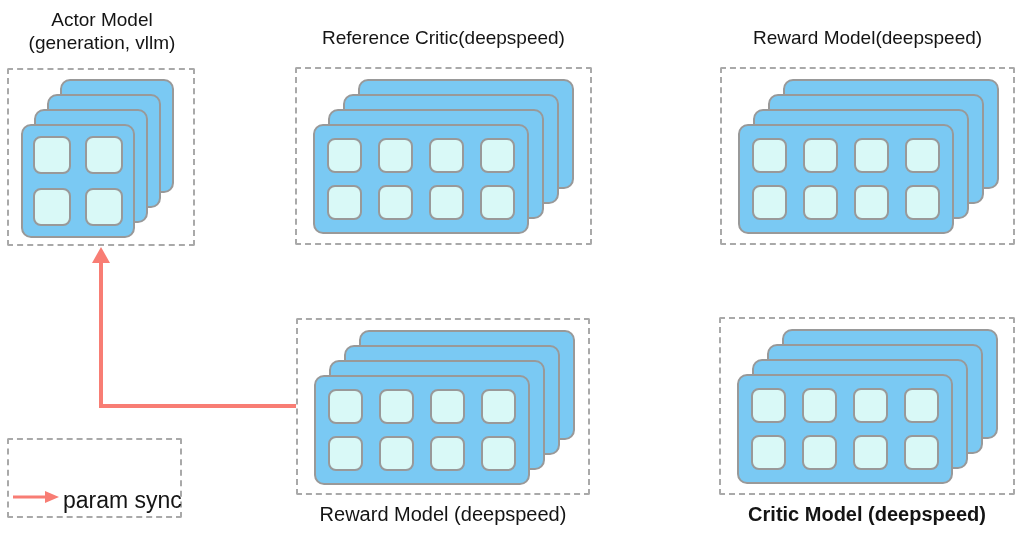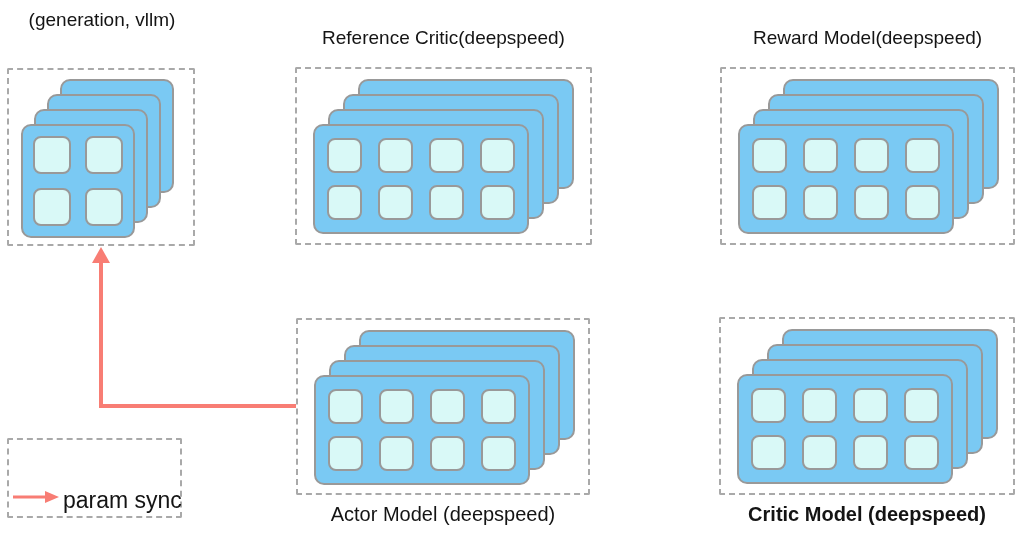--- a/index.html
+++ b/index.html
@@ -85,20 +85,21 @@
   }
 </style>
 </head>
 <body>
 
 <div id="canvas">
 
   
   <div class="passthrough">
     <div class="title" style="left:0px; top:8px; width:204px;">
+      <div>Actor Model</div>
       <div>(generation, vllm)</div>
     </div>
     <div class="dashed-box" style="left:7px; top:68px; width:188px; height:178px;">
       <div class="card square" style="left:51px; top:9px;"></div>
       <div class="card square" style="left:38px; top:24px;"></div>
       <div class="card square" style="left:25px; top:39px;"></div>
       <div class="card square front grid-2x2" style="left:12px; top:54px;">
         <div class="cell"></div>
         <div class="cell"></div>
         <div class="cell"></div>
@@ -157,21 +158,21 @@
         <div class="cell"></div>
         <div class="cell"></div>
         <div class="cell"></div>
         <div class="cell"></div>
         <div class="cell"></div>
         <div class="cell"></div>
         <div class="cell"></div>
         <div class="cell"></div>
       </div>
     </div>
-    <div class="title bottom" style="left:296px; top:503px; width:294px;">Actor Model (deepspeed)</div>
+    <div class="title bottom" style="left:296px; top:503px; width:294px;">Reward Model (deepspeed)</div>
   </div>
 
   
   <div class="passthrough">
     <div class="dashed-box" style="left:719px; top:317px; width:296px; height:178px;">
       <div class="card wide" style="left:61px; top:10px;"></div>
       <div class="card wide" style="left:46px; top:25px;"></div>
       <div class="card wide" style="left:31px; top:40px;"></div>
       <div class="card wide front grid-4x2" style="left:16px; top:55px;">
         <div class="cell"></div>

